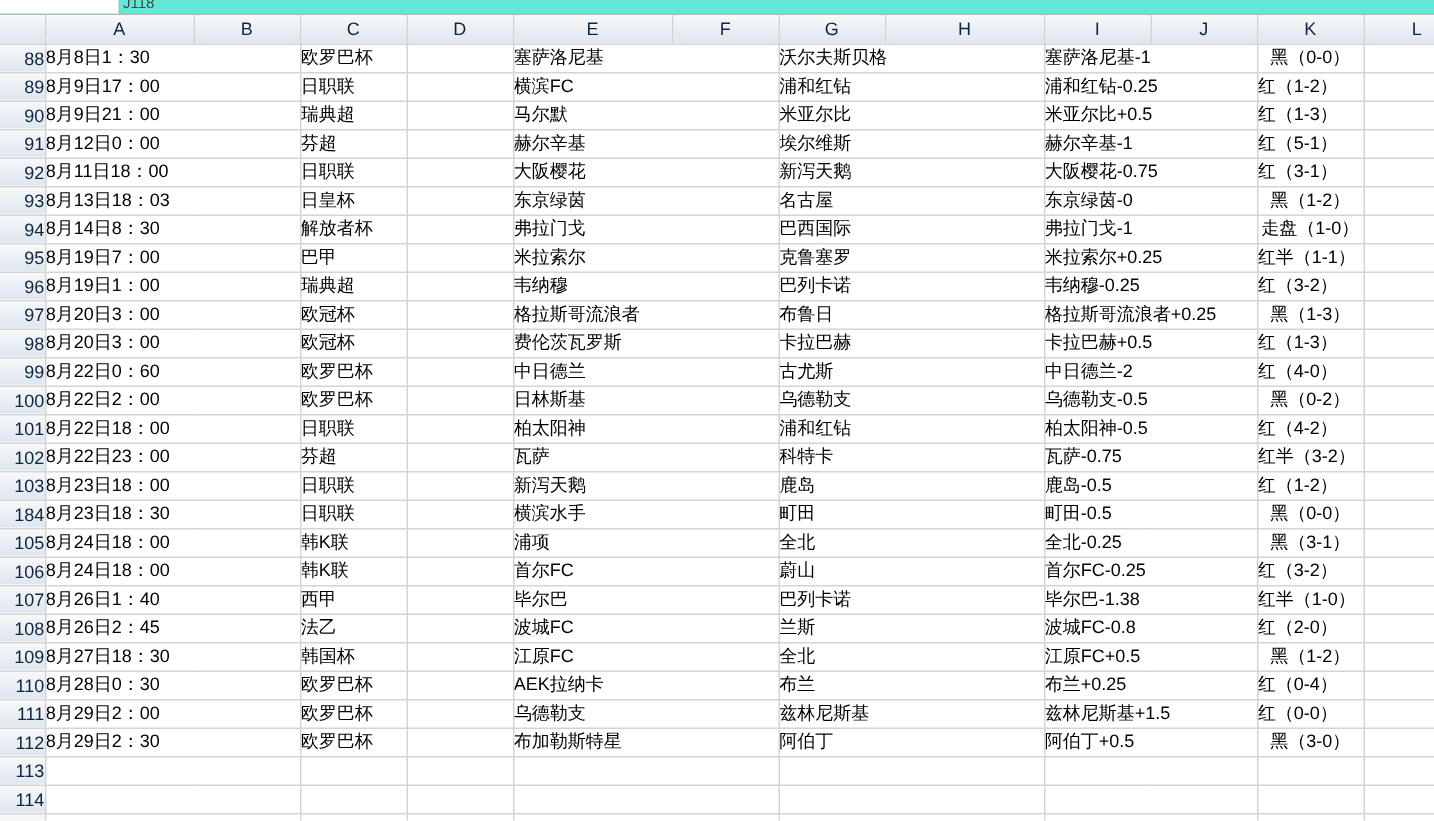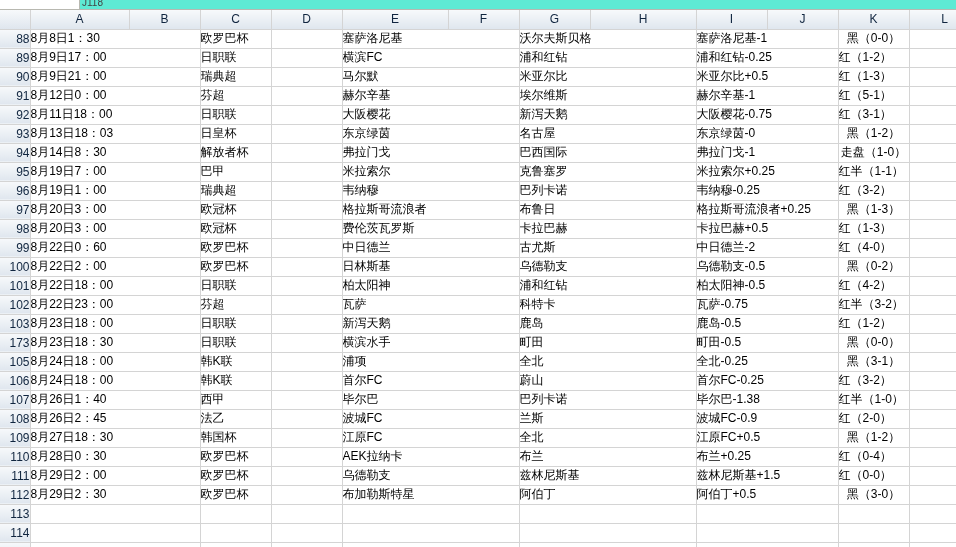--- a/index.html
+++ b/index.html
@@ -335,21 +335,21 @@
           <td class="c" colspan="2">8月23日18：00</td>
           <td class="c">日职联</td>
           <td class="c"></td>
           <td class="c" colspan="2">新泻天鹅</td>
           <td class="c" colspan="2">鹿岛</td>
           <td class="c" colspan="2">鹿岛-0.5</td>
           <td class="c red">红（1-2）</td>
           <td class="c"></td>
         </tr>
         <tr>
-          <td class="rowhdr">173</td>
+          <td class="rowhdr">184</td>
           <td class="c" colspan="2">8月23日18：30</td>
           <td class="c">日职联</td>
           <td class="c"></td>
           <td class="c" colspan="2">横滨水手</td>
           <td class="c" colspan="2">町田</td>
           <td class="c" colspan="2">町田-0.5</td>
           <td class="c black">黑（0-0）</td>
           <td class="c"></td>
         </tr>
         <tr>
@@ -385,21 +385,21 @@
           <td class="c red">红半（1-0）</td>
           <td class="c"></td>
         </tr>
         <tr>
           <td class="rowhdr">108</td>
           <td class="c" colspan="2">8月26日2：45</td>
           <td class="c">法乙</td>
           <td class="c"></td>
           <td class="c" colspan="2">波城FC</td>
           <td class="c" colspan="2">兰斯</td>
-          <td class="c" colspan="2">波城FC-0.9</td>
+          <td class="c" colspan="2">波城FC-0.8</td>
           <td class="c red">红（2-0）</td>
           <td class="c"></td>
         </tr>
         <tr>
           <td class="rowhdr">109</td>
           <td class="c" colspan="2">8月27日18：30</td>
           <td class="c">韩国杯</td>
           <td class="c"></td>
           <td class="c" colspan="2">江原FC</td>
           <td class="c" colspan="2">全北</td>

